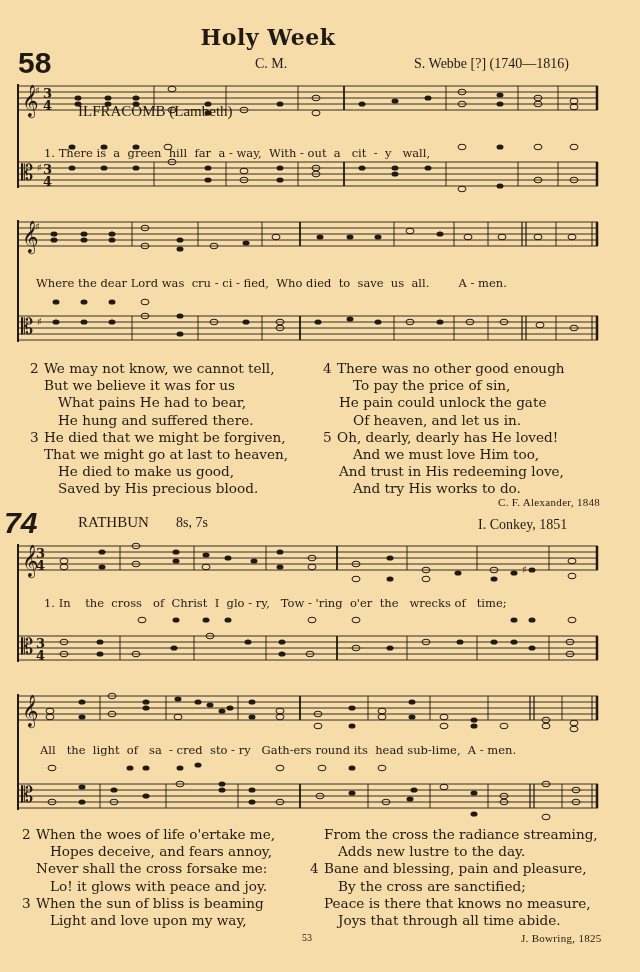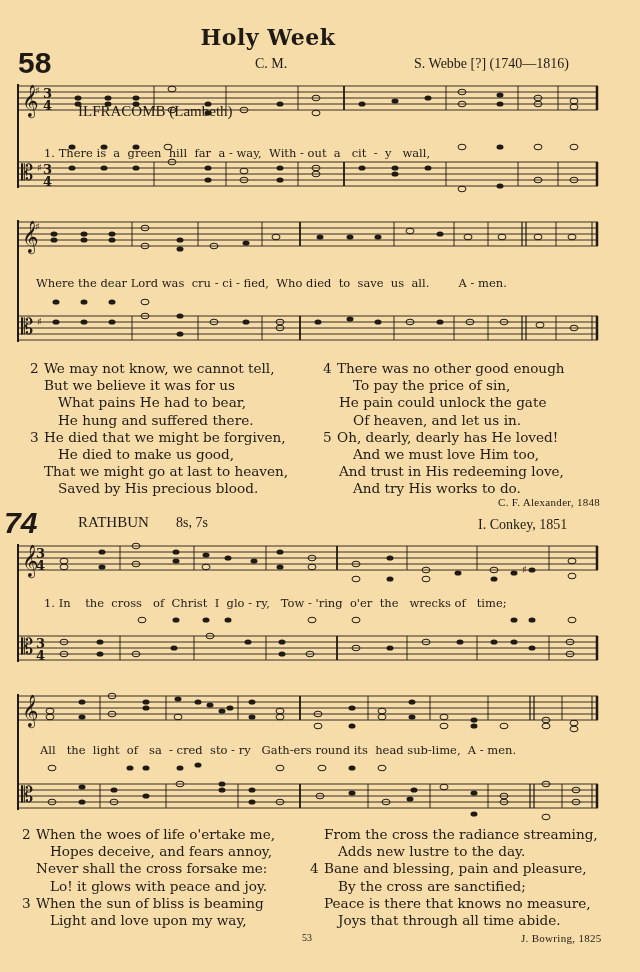--- a/index.html
+++ b/index.html
@@ -225,22 +225,22 @@
   </g>
 </svg>
 <div class="abs lyric" style="left:36px;top:276px;">Where the dear Lord was  cru - ci - fied,  Who died  to  save  us  all.        A - men.</div>
 
 <div class="abs verse" style="left:30px;top:360px;">
   <div class="l"><span class="n">2</span><span>We may not know, we cannot tell,</span></div>
   <div class="l" style="padding-left:14px">But we believe it was for us</div>
   <div class="l i" style="padding-left:28px">What pains He had to bear,</div>
   <div class="l" style="padding-left:28px">He hung and suffered there.</div>
   <div class="l"><span class="n">3</span><span>He died that we might be forgiven,</span></div>
+  <div class="l" style="padding-left:14px">That we might go at last to heaven,</div>
   <div class="l" style="padding-left:28px">He died to make us good,</div>
-  <div class="l" style="padding-left:14px">That we might go at last to heaven,</div>
   <div class="l" style="padding-left:28px">Saved by His precious blood.</div>
 </div>
 <div class="abs verse" style="left:323px;top:360px;">
   <div class="l"><span class="n">4</span><span>There was no other good enough</span></div>
   <div class="l" style="padding-left:30px">To pay the price of sin,</div>
   <div class="l" style="padding-left:16px">He pain could unlock the gate</div>
   <div class="l" style="padding-left:30px">Of heaven, and let us in.</div>
   <div class="l"><span class="n">5</span><span>Oh, dearly, dearly has He loved!</span></div>
   <div class="l" style="padding-left:30px">And we must love Him too,</div>
   <div class="l" style="padding-left:16px">And trust in His redeeming love,</div>

